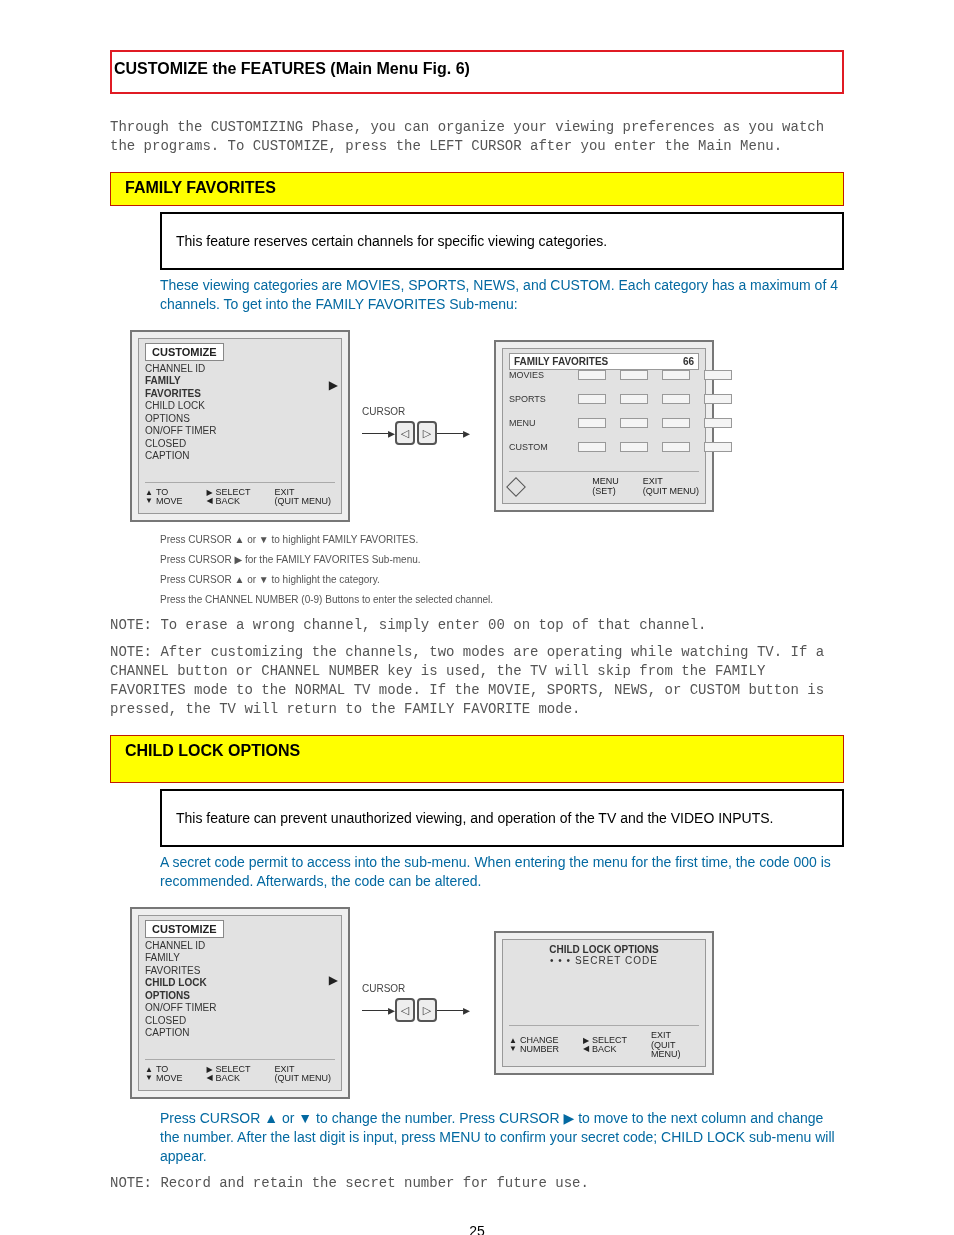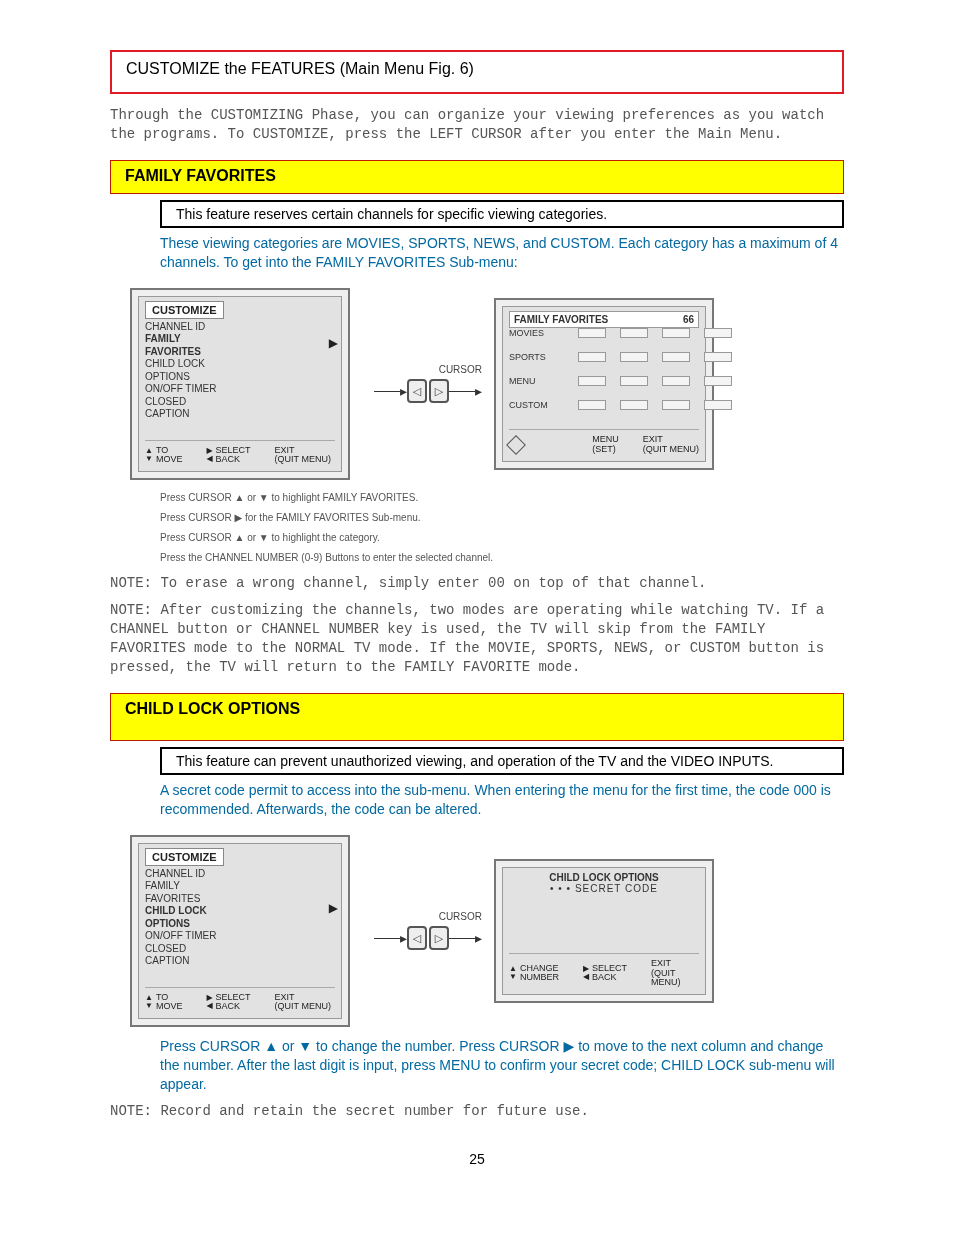--- a/index.html
+++ b/index.html
@@ -8,39 +8,39 @@
     background: #ffffff;
     font-family: Arial, Helvetica, sans-serif;
     width: 954px;
     color: #000;
   }
   .page {
     padding: 40px 60px 40px 60px;
   }
   .red-box {
     border: 2px solid #e01b24;
-    padding: 8px 14px;
+    padding: 8px 2px;
     font-size: 16px;
-    font-weight: normal;
-    margin: 10px 50px 12px 50px;
+    font-weight: bold;
+    margin: 10px 50px 24px 50px;
     min-height: 44px;
   }
   .yellow-box {
     background: #ffff00;
     border: 1px solid #c01b00;
     padding: 6px 14px;
     font-size: 16px;
     font-weight: bold;
     margin: 16px 50px 0 50px;
     min-height: 34px;
   }
   .feature-box {
     border: 2px solid #000;
     margin: 6px 50px 0 100px;
-    padding: 4px 14px;
+    padding: 19px 14px;
     font-size: 14px;
     min-height: 28px;
   }
   .body-text {
     font-size: 14px;
     color: #0369a1;
     margin: 6px 50px 0 100px;
     line-height: 1.35;
   }
   .indent-text {
@@ -105,21 +105,21 @@
     font-size: 9px;
     color: #222;
     align-items: center;
   }
   .footer-col { display: flex; align-items: center; gap: 3px; line-height: 1; }
   .footer-col .stack { display: flex; flex-direction: column; font-size: 8px; line-height: 1; }
   .footer-col .txt { display: flex; flex-direction: column; font-size: 9px; line-height: 1.1; }
   .mid {
     display: flex;
     flex-direction: column;
-    align-items: flex-end;
+    align-items: flex-start;
     font-size: 10px;
     color: #444;
     gap: 4px;
     width: 120px;
   }
   .cursor-graphic {
     display: flex;
     align-items: center;
     gap: 2px;
   }

